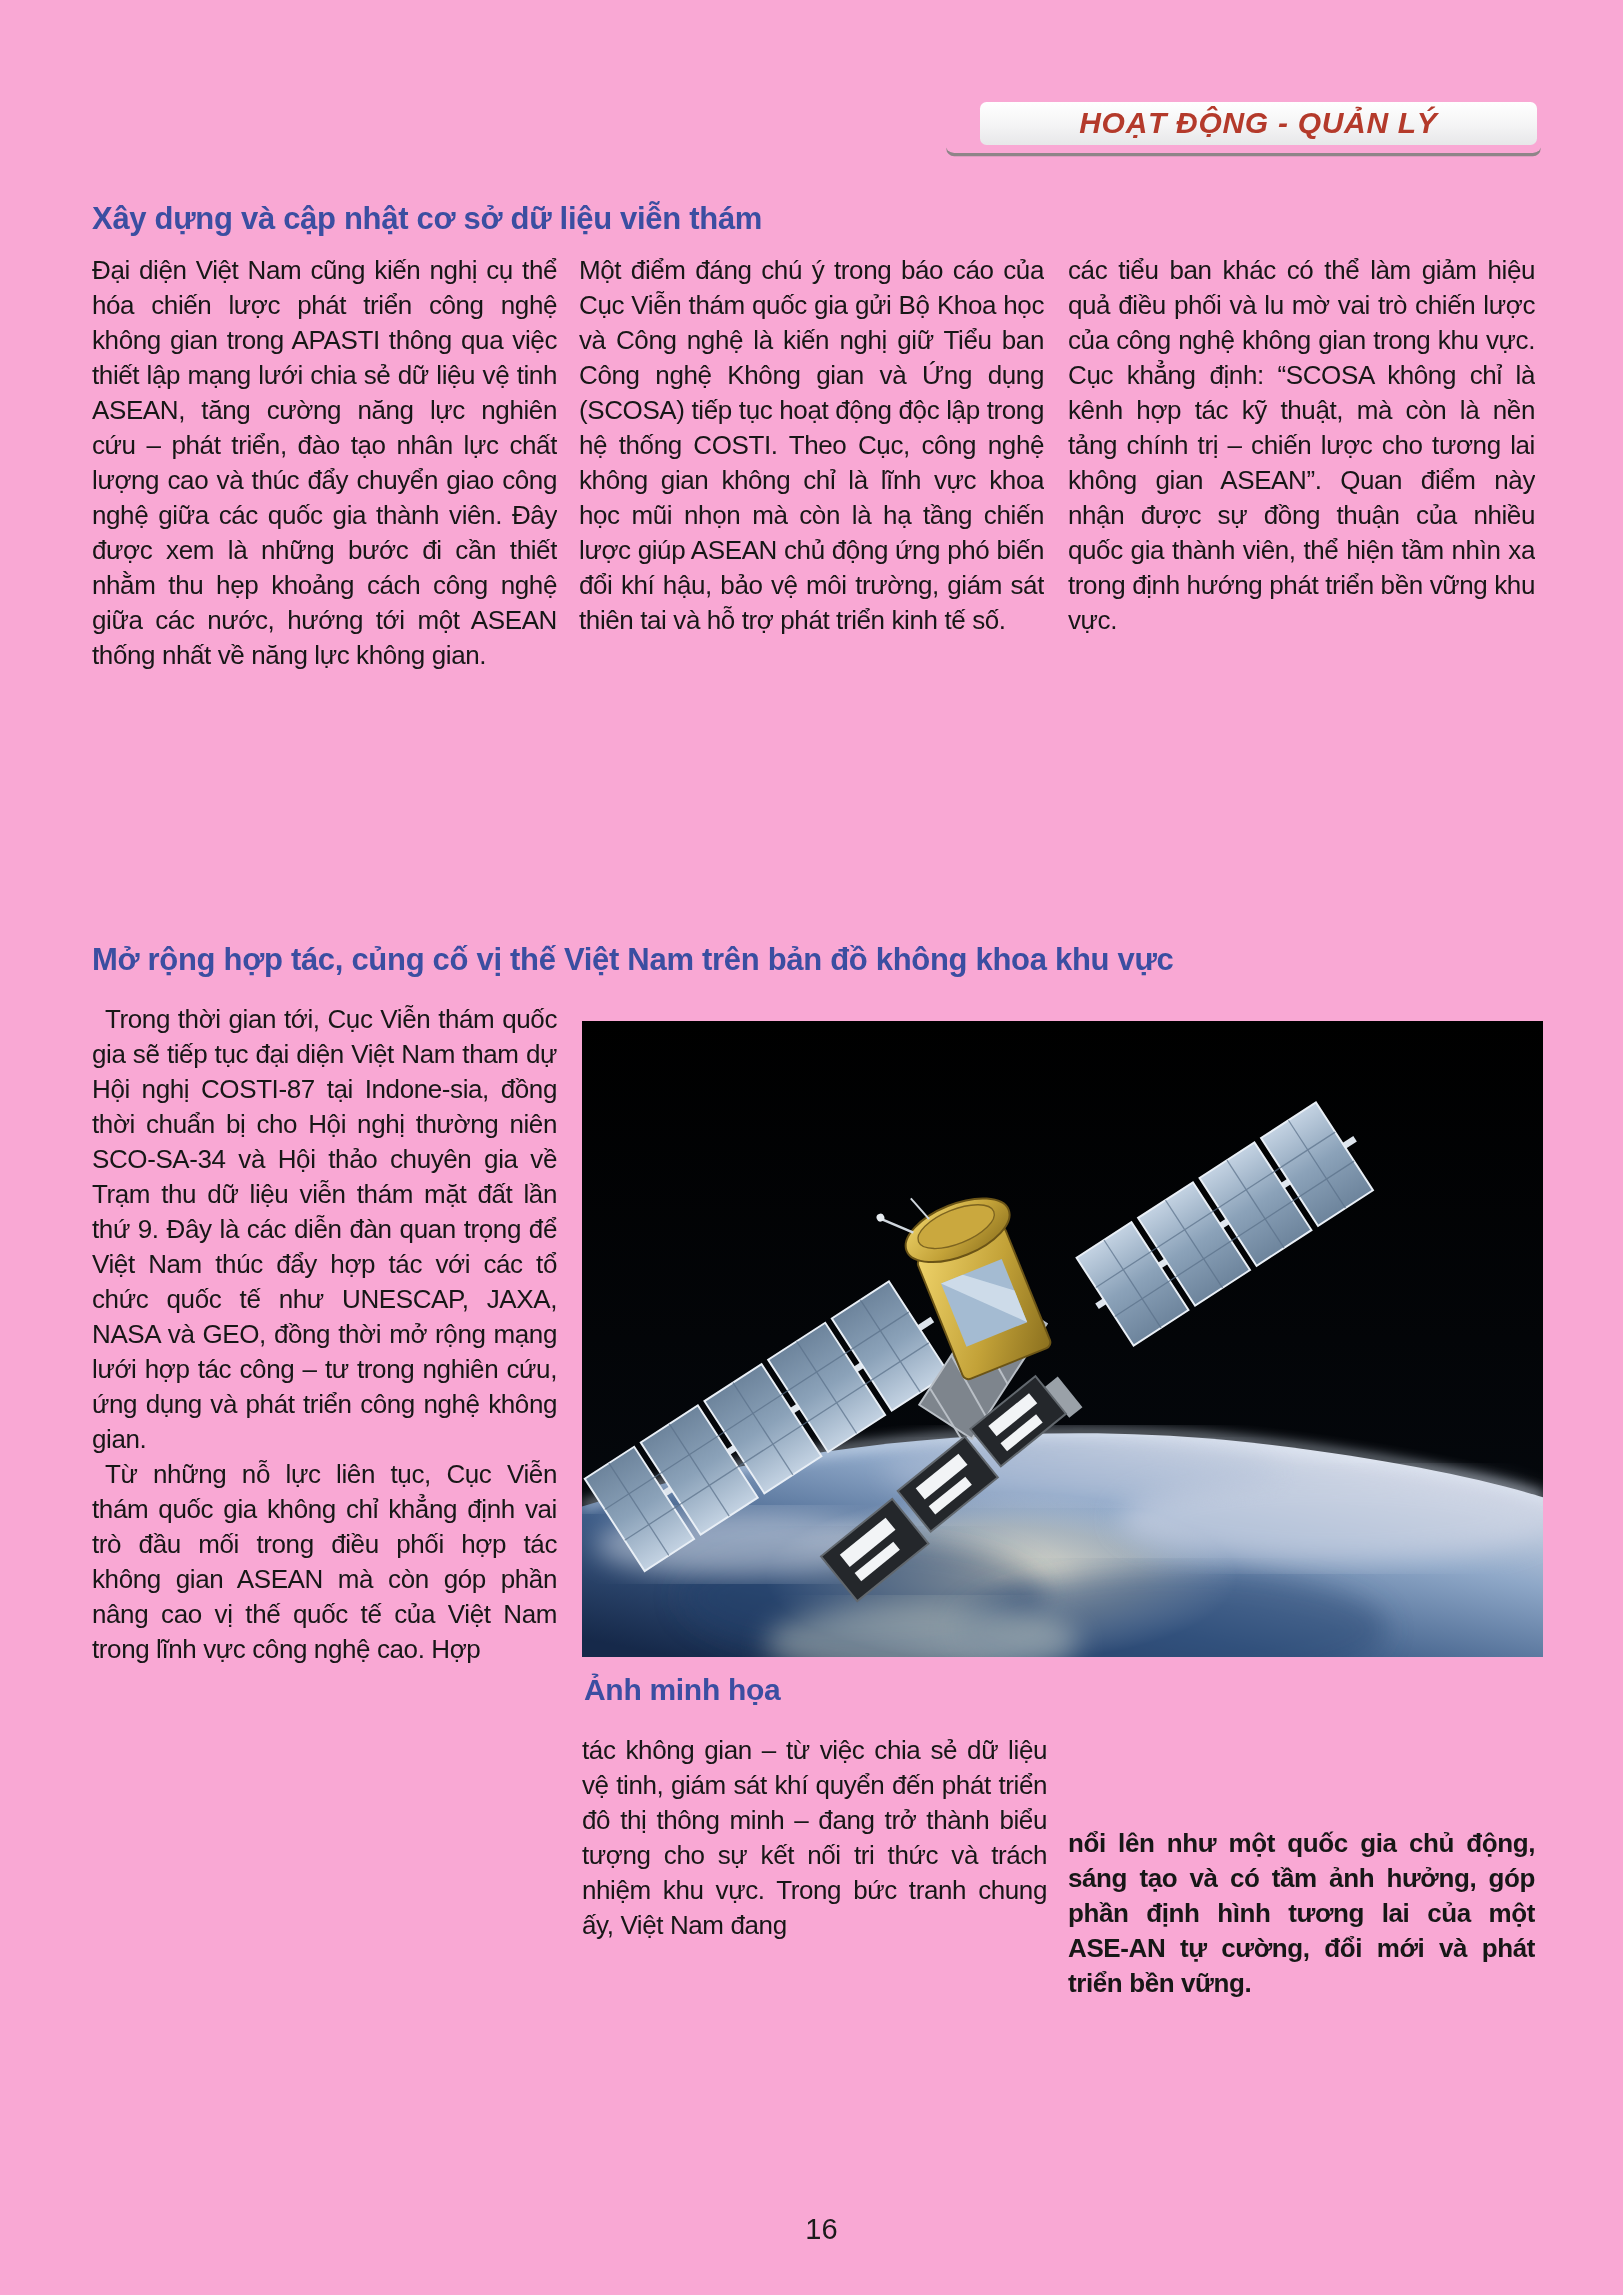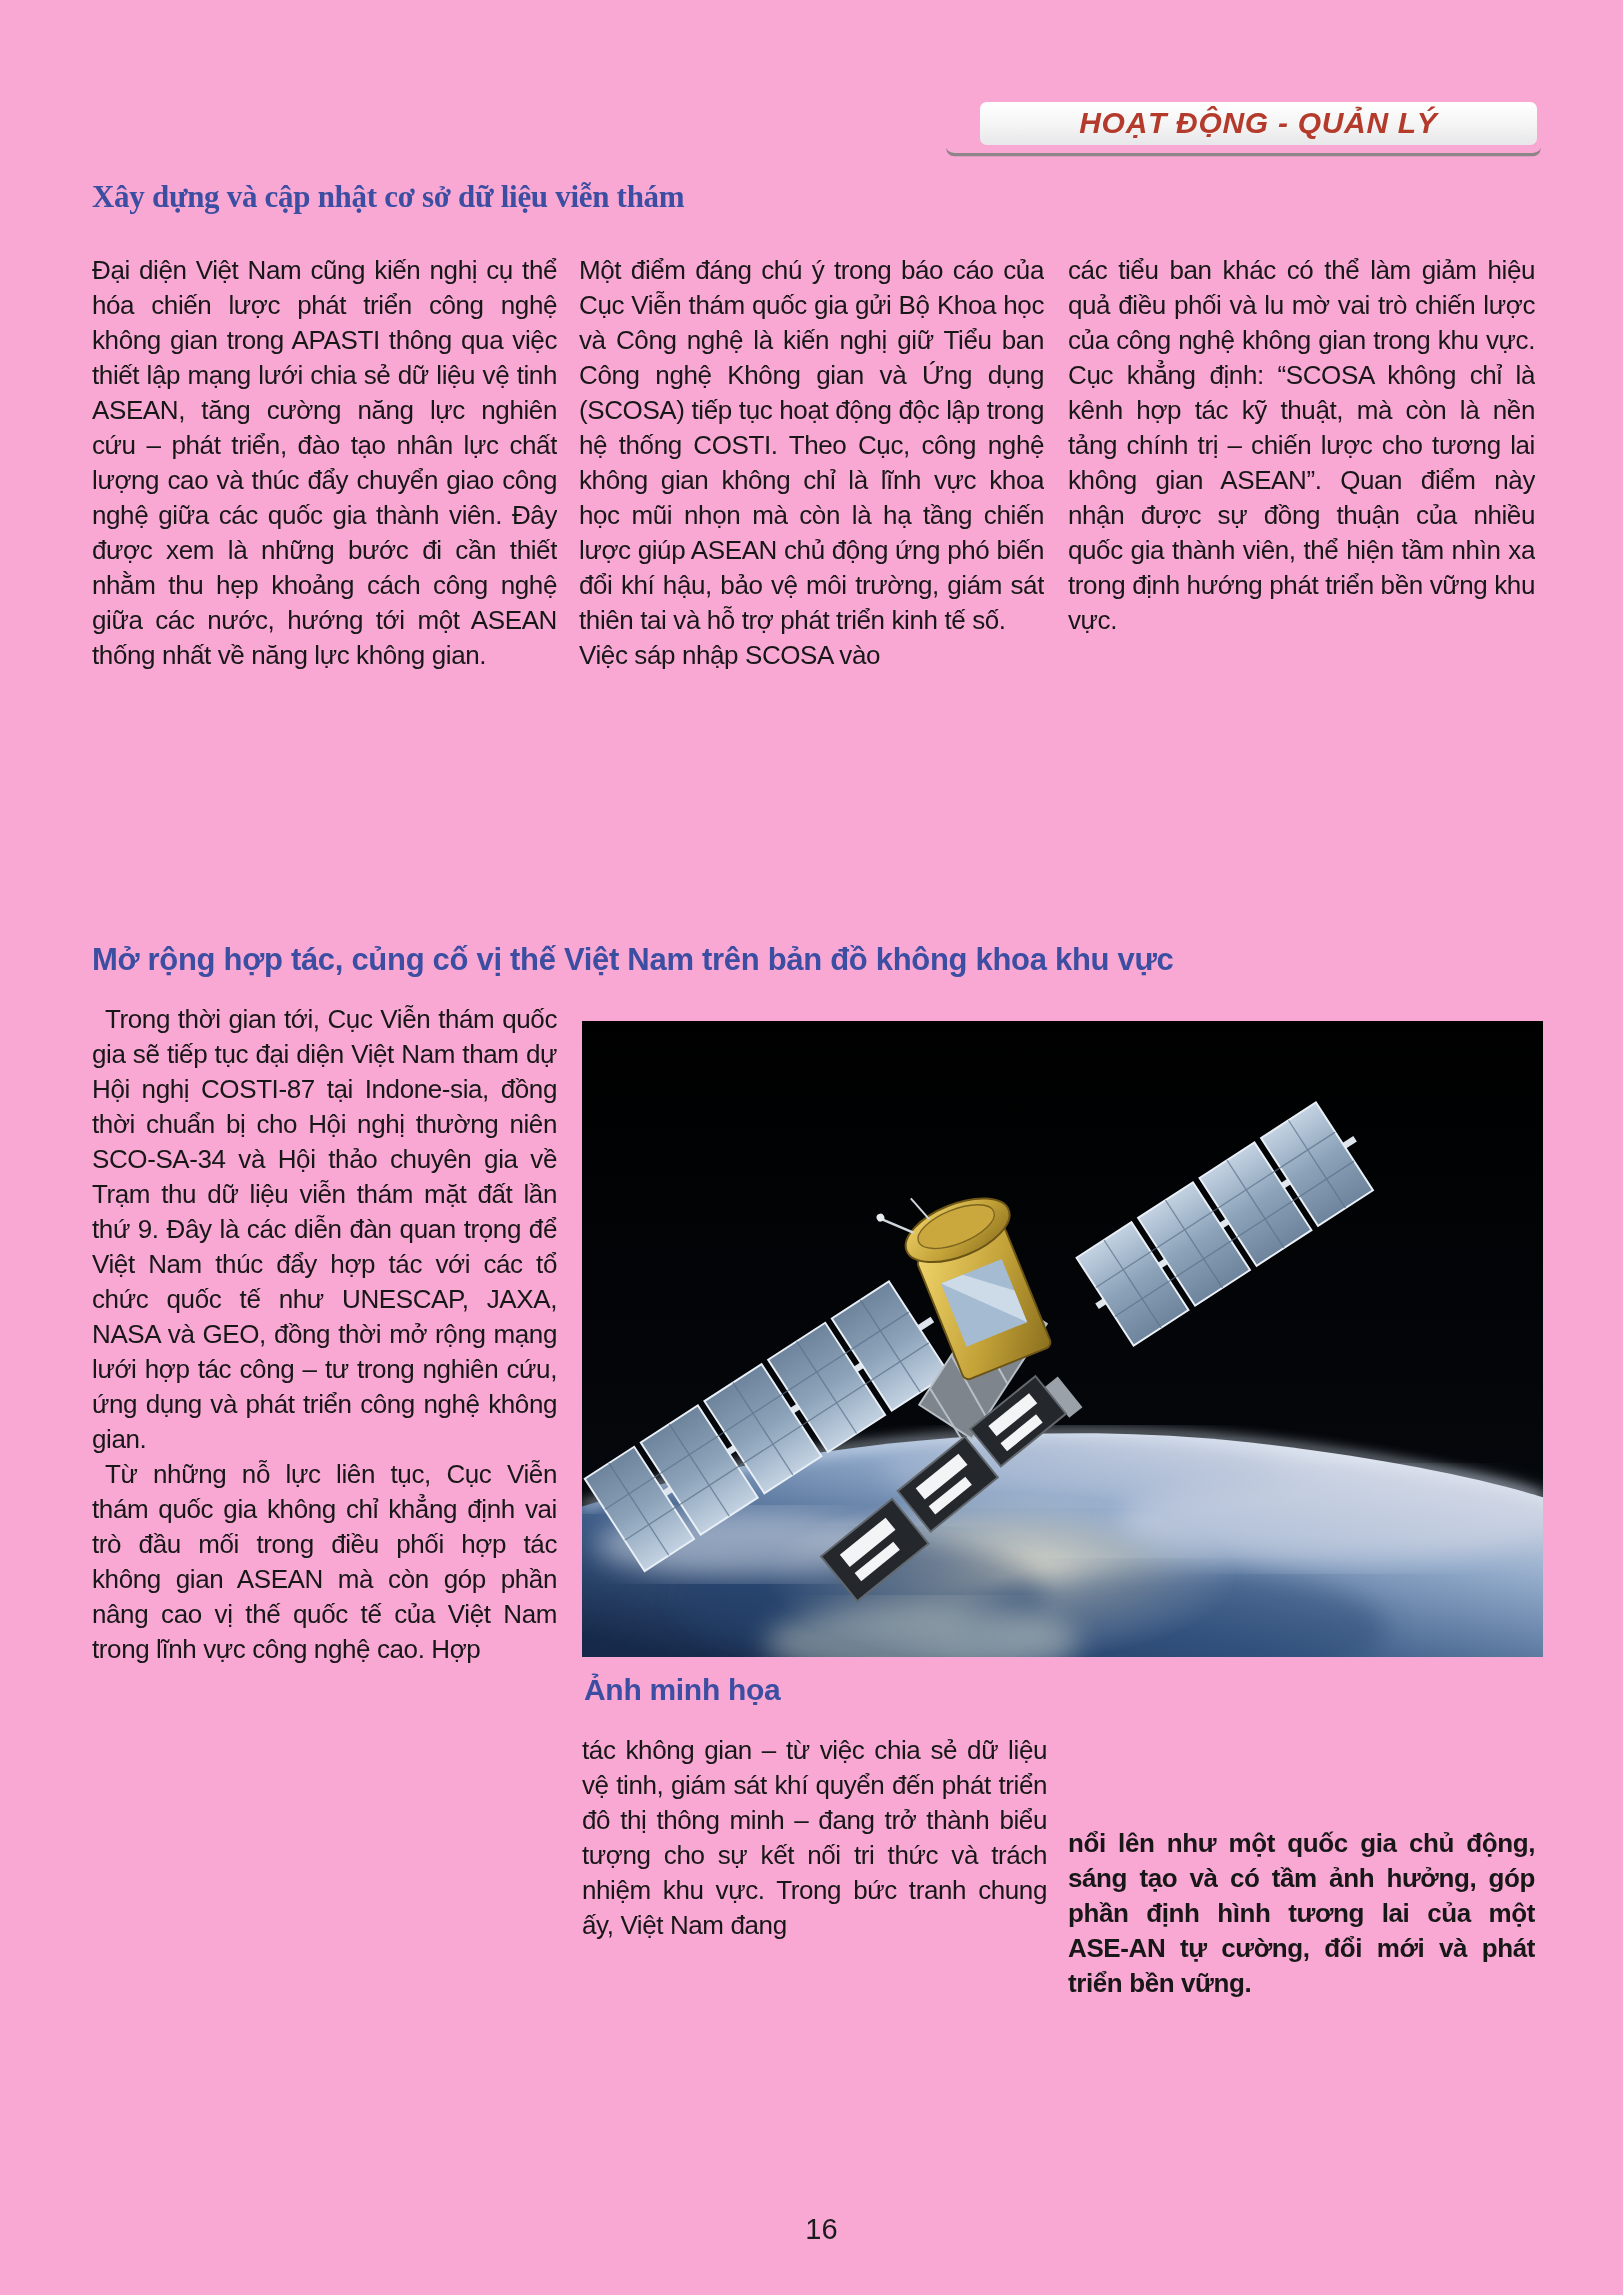--- a/index.html
+++ b/index.html
@@ -27,21 +27,21 @@
   .badge-text{
     color:#b43a2b;font-weight:bold;font-style:italic;
     font-size:30px;letter-spacing:0.7px;white-space:nowrap;
   }
   
   .h-blue{
     position:absolute;left:92px;
     color:#3b4ea1;font-weight:bold;font-size:31px;letter-spacing:-0.3px;
     white-space:nowrap;
   }
-  #heading1{top:179px;font-family:Liberation Serif, serif;}
+  #heading1{top:201px;}
   #heading2{top:942px;}
   
   .col{
     position:absolute;
     font-size:26px;line-height:35px;letter-spacing:-0.4px;
     text-align:justify;color:#171717;
     overflow:hidden;
   }
   .col p{margin:0;}
   .indent p{text-indent:13px;}
@@ -82,21 +82,20 @@
     </div>
   </div>
 
   <div id="heading1" class="h-blue">Xây dựng và cập nhật cơ sở dữ liệu viễn thám</div>
 
   <div id="s1-col1" class="col">
     <p>Đại diện Việt Nam cũng kiến nghị cụ thể hóa chiến lược phát triển công nghệ không gian trong APASTI thông qua việc thiết lập mạng lưới chia sẻ dữ liệu vệ tinh ASEAN, tăng cường năng lực nghiên cứu – phát triển, đào tạo nhân lực chất lượng cao và thúc đẩy chuyển giao công nghệ giữa các quốc gia thành viên. Đây được xem là những bước đi cần thiết nhằm thu hẹp khoảng cách công nghệ giữa các nước, hướng tới một ASEAN thống nhất về năng lực không gian.</p>
   </div>
   <div id="s1-col2" class="col">
     <p>Một điểm đáng chú ý trong báo cáo của Cục Viễn thám quốc gia gửi Bộ Khoa học và Công nghệ là kiến nghị giữ Tiểu ban Công nghệ Không gian và Ứng dụng (SCOSA) tiếp tục hoạt động độc lập trong hệ thống COSTI. Theo Cục, công nghệ không gian không chỉ là lĩnh vực khoa học mũi nhọn mà còn là hạ tầng chiến lược giúp ASEAN chủ động ứng phó biến đổi khí hậu, bảo vệ môi trường, giám sát thiên tai và hỗ trợ phát triển kinh tế số.</p>
-    <p>Việc sáp nhập SCOSA vào</p>
   </div>
   <div id="s1-col3" class="col">
     <p>các tiểu ban khác có thể làm giảm hiệu quả điều phối và lu mờ vai trò chiến lược của công nghệ không gian trong khu vực. Cục khẳng định: “SCOSA không chỉ là kênh hợp tác kỹ thuật, mà còn là nền tảng chính trị – chiến lược cho tương lai không gian ASEAN”. Quan điểm này nhận được sự đồng thuận của nhiều quốc gia thành viên, thể hiện tầm nhìn xa trong định hướng phát triển bền vững khu vực.</p>
   </div>
 
   <div id="heading2" class="h-blue">Mở rộng hợp tác, củng cố vị thế Việt Nam trên bản đồ không khoa khu vực</div>
 
   <div id="s2-left" class="col indent">
     <p>Trong thời gian tới, Cục Viễn thám quốc gia sẽ tiếp tục đại diện Việt Nam tham dự Hội nghị COSTI-87 tại Indone-sia, đồng thời chuẩn bị cho Hội nghị thường niên SCO-SA-34 và Hội thảo chuyên gia về Trạm thu dữ liệu viễn thám mặt đất lần thứ 9. Đây là các diễn đàn quan trọng để Việt Nam thúc đẩy hợp tác với các tổ chức quốc tế như UNESCAP, JAXA, NASA và GEO, đồng thời mở rộng mạng lưới hợp tác công – tư trong nghiên cứu, ứng dụng và phát triển công nghệ không gian.</p>
     <p>Từ những nỗ lực liên tục, Cục Viễn thám quốc gia không chỉ khẳng định vai trò đầu mối trong điều phối hợp tác không gian ASEAN mà còn góp phần nâng cao vị thế quốc tế của Việt Nam trong lĩnh vực công nghệ cao. Hợp</p>

